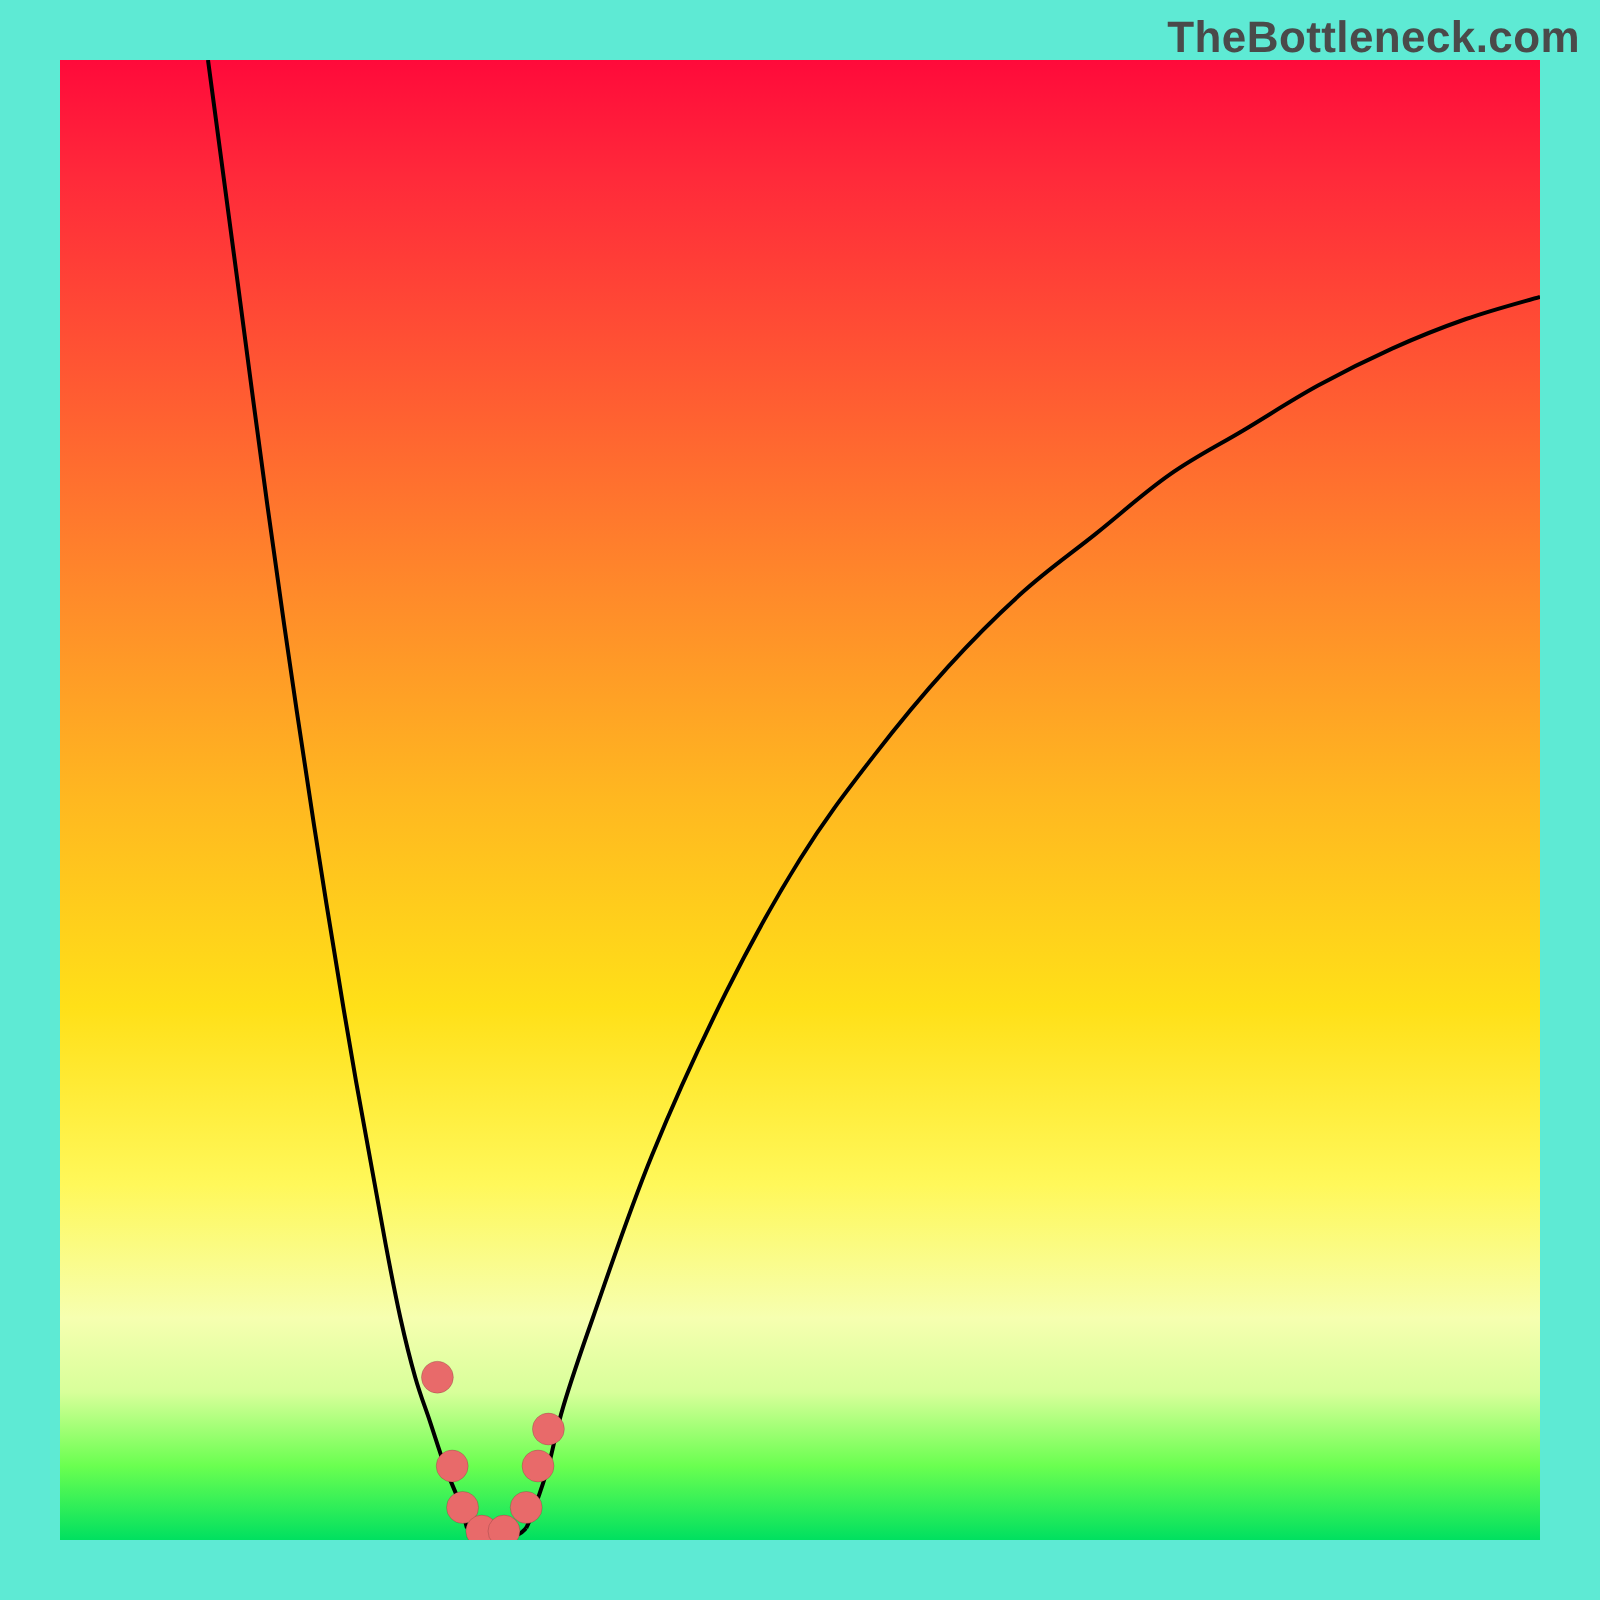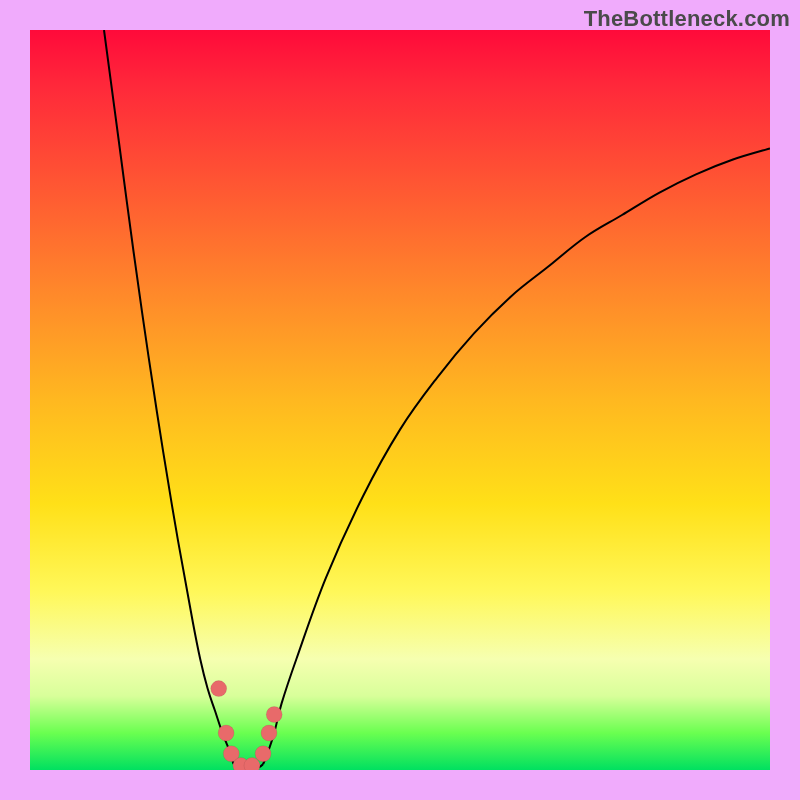--- a/index.html
+++ b/index.html
@@ -9,21 +9,21 @@
     height: 800px;
     overflow: hidden;
     background: #000;
     font-family: Arial, Helvetica, sans-serif;
   }
   .frame {
     position: absolute;
     top: 0; left: 0;
     width: 800px;
     height: 800px;
-    background: #f0abfc;
+    background: #5eead4;
   }
   .plot {
     position: absolute;
     top: 30px;
     left: 30px;
     width: 740px;
     height: 740px;
     overflow: hidden;
   }
   

